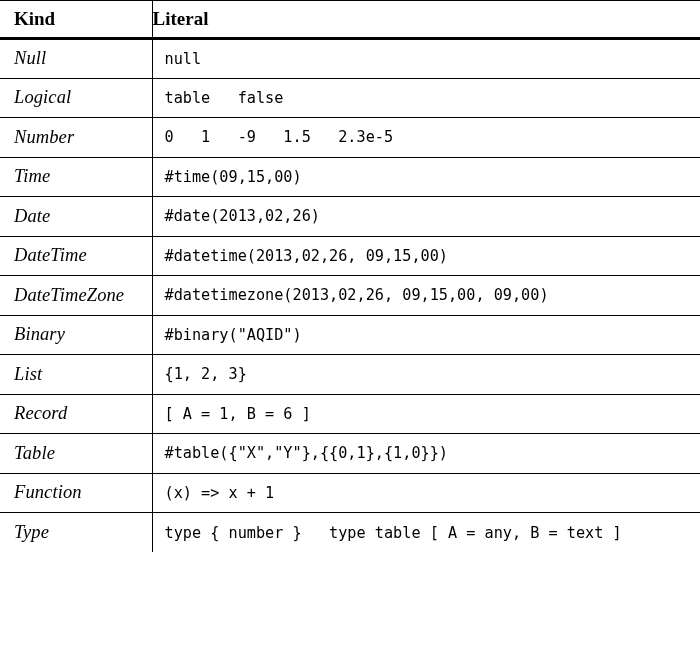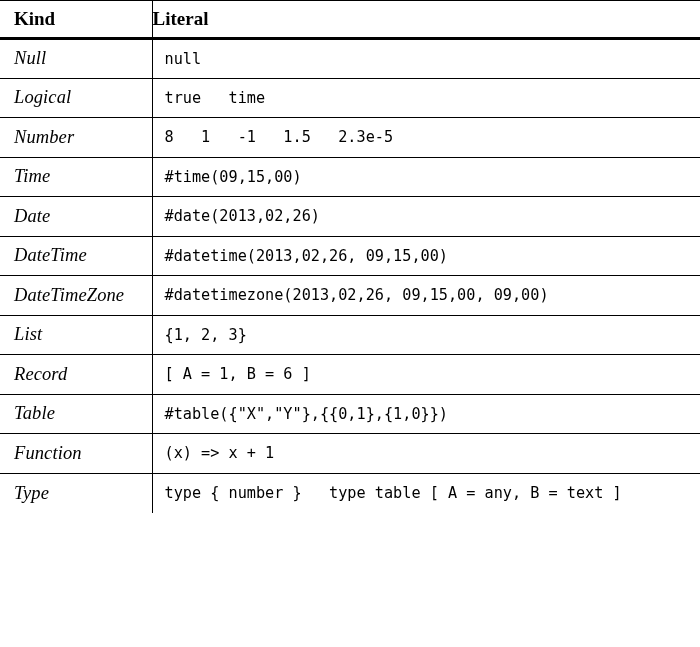--- a/index.html
+++ b/index.html
@@ -101,41 +101,45 @@
         <th class="lit-head">Literal</th>
       </tr>
     </thead>
     <tbody>
       <tr class="data-row first-data-row">
         <td class="kind-cell">Null</td>
         <td class="literal-cell">null</td>
       </tr>
       <tr class="data-row">
         <td class="kind-cell">Logical</td>
-        <td class="literal-cell">true   time</td>
+        <td class="literal-cell">table   false</td>
       </tr>
       <tr class="data-row">
         <td class="kind-cell">Number</td>
-        <td class="literal-cell">8   1   -1   1.5   2.3e-5</td>
+        <td class="literal-cell">0   1   -9   1.5   2.3e-5</td>
       </tr>
       <tr class="data-row">
         <td class="kind-cell">Time</td>
         <td class="literal-cell">#time(09,15,00)</td>
       </tr>
       <tr class="data-row">
         <td class="kind-cell">Date</td>
         <td class="literal-cell">#date(2013,02,26)</td>
       </tr>
       <tr class="data-row">
         <td class="kind-cell">DateTime</td>
         <td class="literal-cell">#datetime(2013,02,26, 09,15,00)</td>
       </tr>
       <tr class="data-row">
         <td class="kind-cell">DateTimeZone</td>
         <td class="literal-cell">#datetimezone(2013,02,26, 09,15,00, 09,00)</td>
+      </tr>
+      <tr class="data-row">
+        <td class="kind-cell">Binary</td>
+        <td class="literal-cell">#binary("AQID")</td>
       </tr>
       <tr class="data-row">
         <td class="kind-cell">List</td>
         <td class="literal-cell">{1, 2, 3}</td>
       </tr>
       <tr class="data-row">
         <td class="kind-cell">Record</td>
         <td class="literal-cell">[ A = 1, B = 6 ]</td>
       </tr>
       <tr class="data-row">

